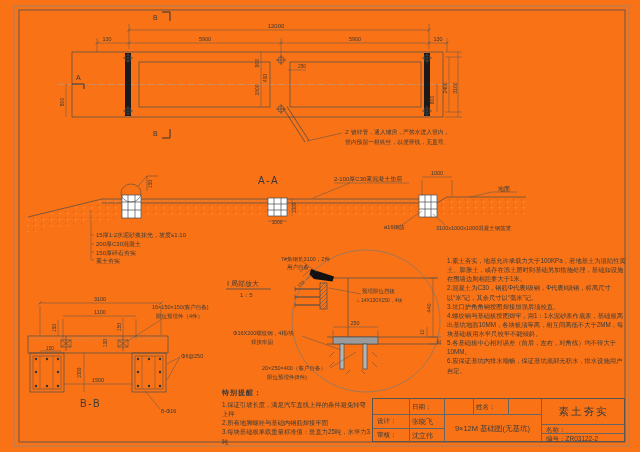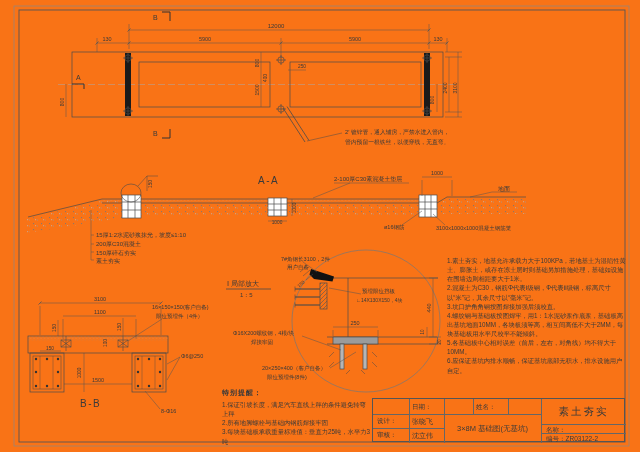--- a/index.html
+++ b/index.html
@@ -404,19 +404,19 @@
   <div class="ln" style="left:0;top:29px;width:71px;height:1px;"></div>
   <div class="ln" style="left:168px;top:25px;width:85px;height:1px;"></div>
   <div class="ln" style="left:168px;top:34px;width:85px;height:1px;"></div>
 
   <div class="cell" style="left:39px;top:4px;">日期：</div>
   <div class="cell" style="left:103px;top:4px;">姓名：</div>
   <div class="cell" style="left:4px;top:18px;">设计：</div>
   <div class="cell" style="left:39px;top:17.5px;font-size:7px;">张晓飞</div>
   <div class="cell" style="left:4px;top:32px;">审核：</div>
   <div class="cell" style="left:39px;top:31.5px;font-size:7px;">沈立伟</div>
-  <div class="cell mid" style="left:71px;top:15px;width:97px;height:29px;">3×8M 基础图(无基坑)</div>
+  <div class="cell mid" style="left:71px;top:15px;width:97px;height:29px;">9×12M 基础图(无基坑)</div>
   <div class="cell co" style="left:168px;top:0;width:85px;height:25px;">素土夯实</div>
   <div class="cell" style="left:173px;top:26.5px;">名称：</div>
   <div class="cell" style="left:173px;top:35.5px;">编号：ZR03122-2</div>
 </div>
 
 </div>
 
 </body></html>

